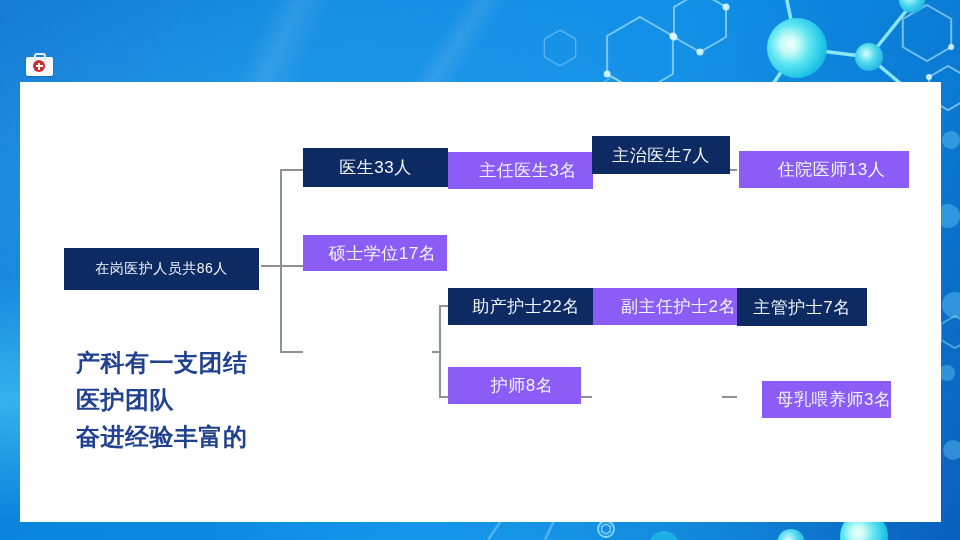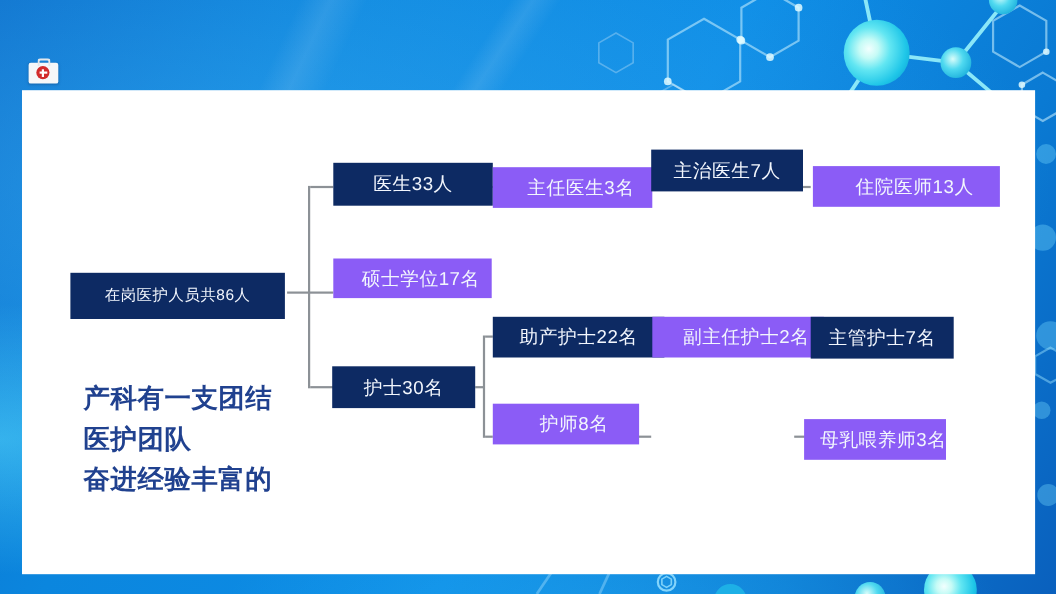--- a/index.html
+++ b/index.html
@@ -179,28 +179,27 @@
 
     <div class="node dark" style="left:64px;top:248px;width:195px;height:42px;font-size:14px">在岗医护人员共86人</div>
 
     <div class="node dark" style="left:303px;top:148px;width:145px;height:39px">医生33人</div>
     <div class="node light" style="left:448px;top:152px;width:130px;height:37px">主任医生3名</div>
     <div class="node dark" style="left:592px;top:136px;width:138px;height:38px">主治医生7人</div>
     <div class="node light" style="left:739px;top:151px;width:155px;height:37px">住院医师13人</div>
 
     <div class="node light" style="left:303px;top:235px;width:129px;height:36px">硕士学位17名</div>
 
-    <div class="node dark" style="left:302px;top:333px;width:130px;height:38px">护士30名</div>
 
     <div class="node dark" style="left:448px;top:288px;width:156px;height:37px">助产护士22名</div>
     <div class="node light" style="left:593px;top:288px;width:141px;height:37px">副主任护士2名</div>
     <div class="node dark" style="left:737px;top:288px;width:130px;height:38px">主管护士7名</div>
 
     <div class="node light" style="left:448px;top:367px;width:118px;height:37px">护师8名</div>
-    <div class="node light" style="left:731px;top:381px;width:114px;height:37px">母乳喂养师3名</div>
+    <div class="node light" style="left:762px;top:381px;width:114px;height:37px">母乳喂养师3名</div>
   </div>
 
   <div class="caption">
     <div>产科有一支团结</div>
     <div>医护团队</div>
     <div>奋进经验丰富的</div>
   </div>
 
 </div>
 

